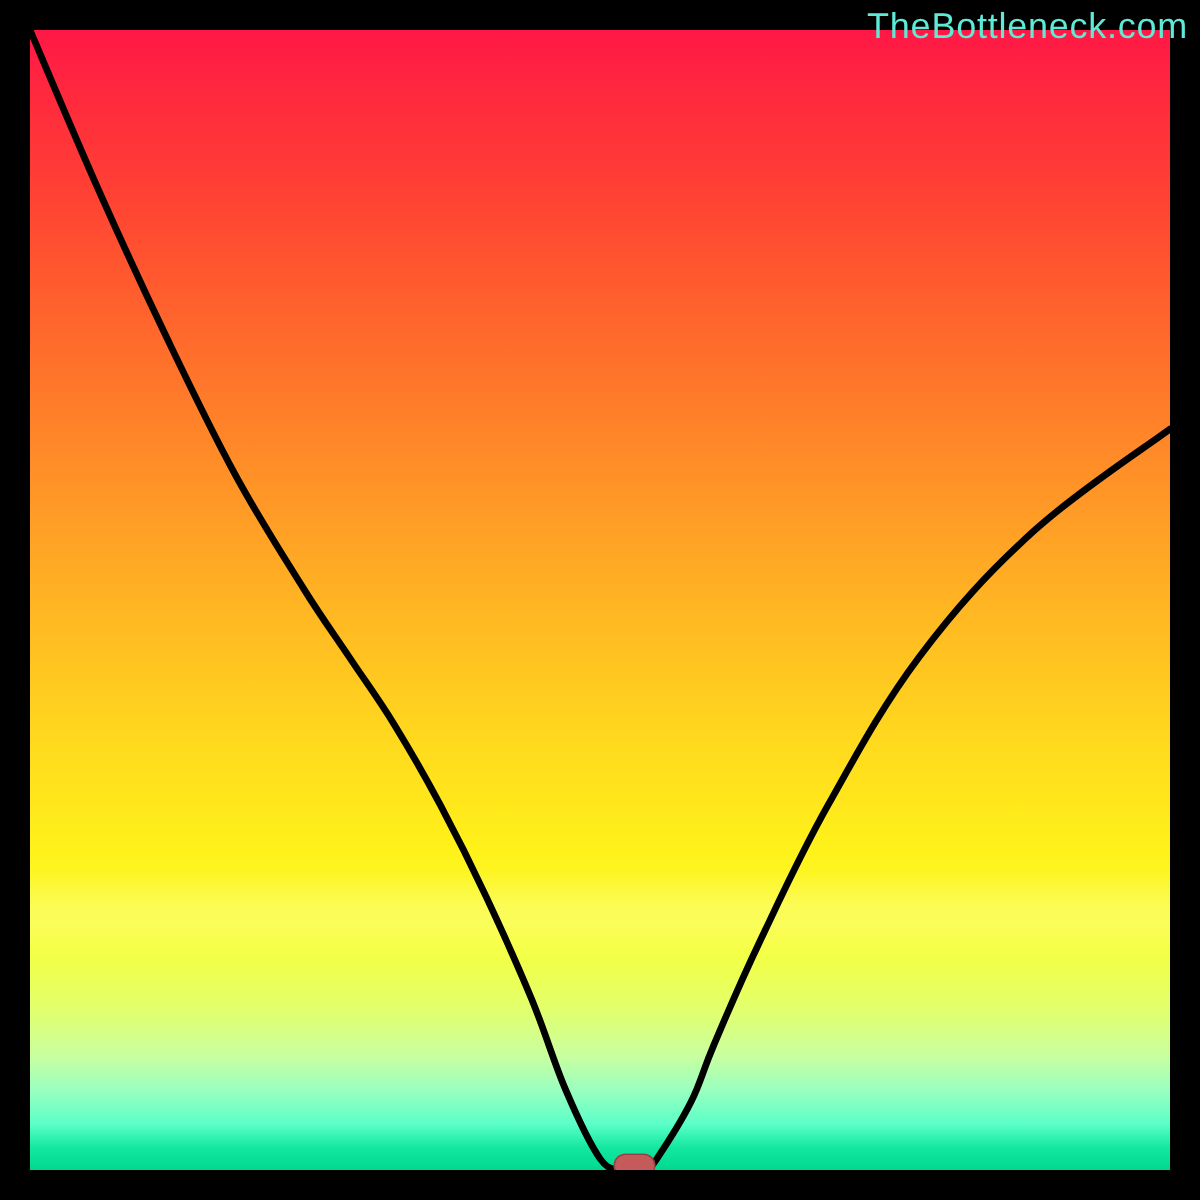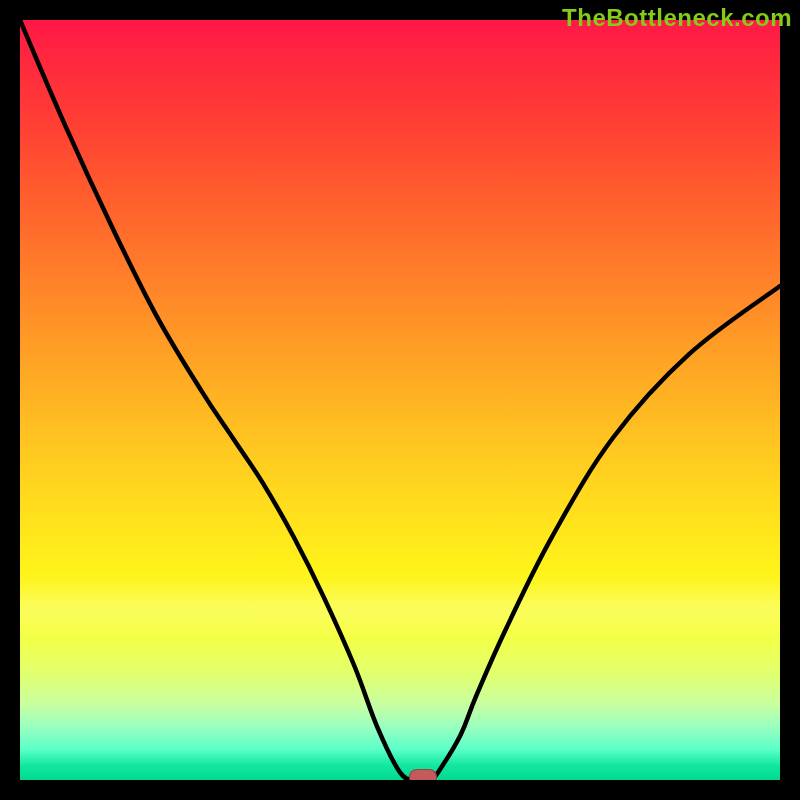--- a/index.html
+++ b/index.html
@@ -14,23 +14,23 @@
   .stage {
     position: relative;
     width: 800px;
     height: 800px;
     background: #000;
   }
   .watermark {
     position: absolute;
     top: 4px;
     right: 8px;
-    color: #84cc16;
+    color: #5eead4;
     font-size: 24px;
-    font-weight: 700;
+    font-weight: 400;
     letter-spacing: 0.5px;
     z-index: 20;
     user-select: none;
   }
   .plot {
     position: absolute;
     left: 20px;
     top: 20px;
     width: 760px;
     height: 760px;

